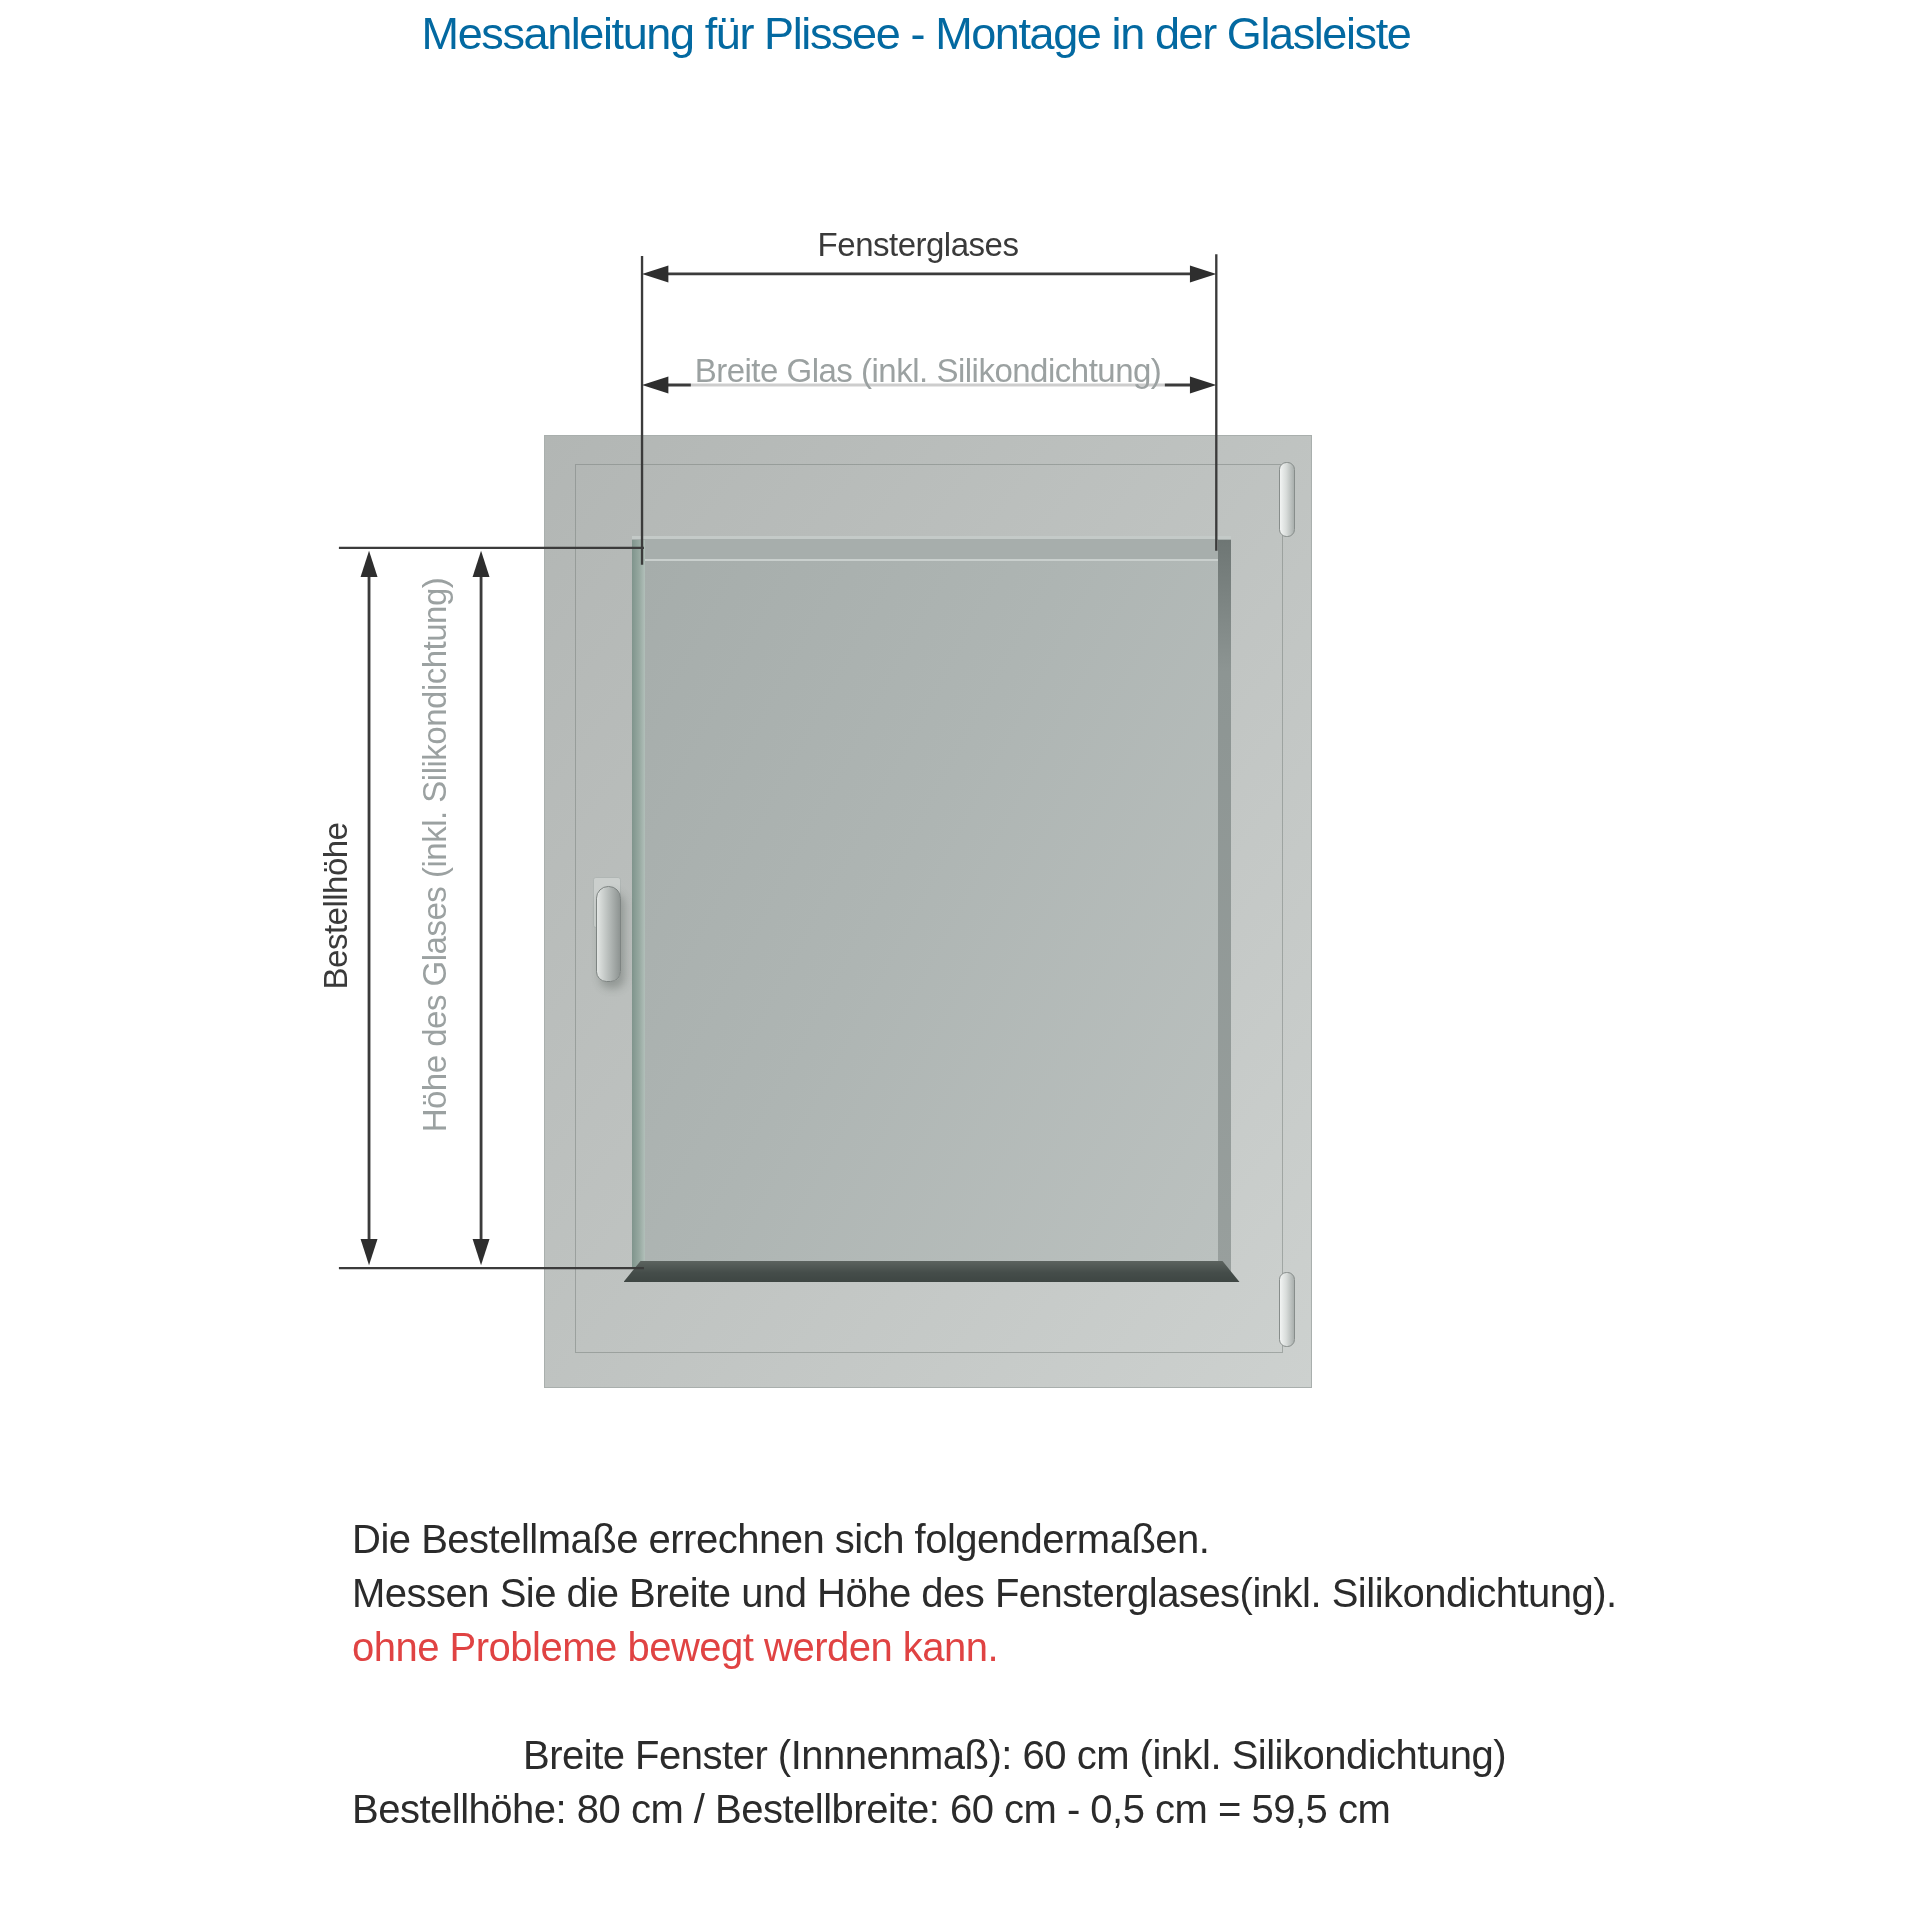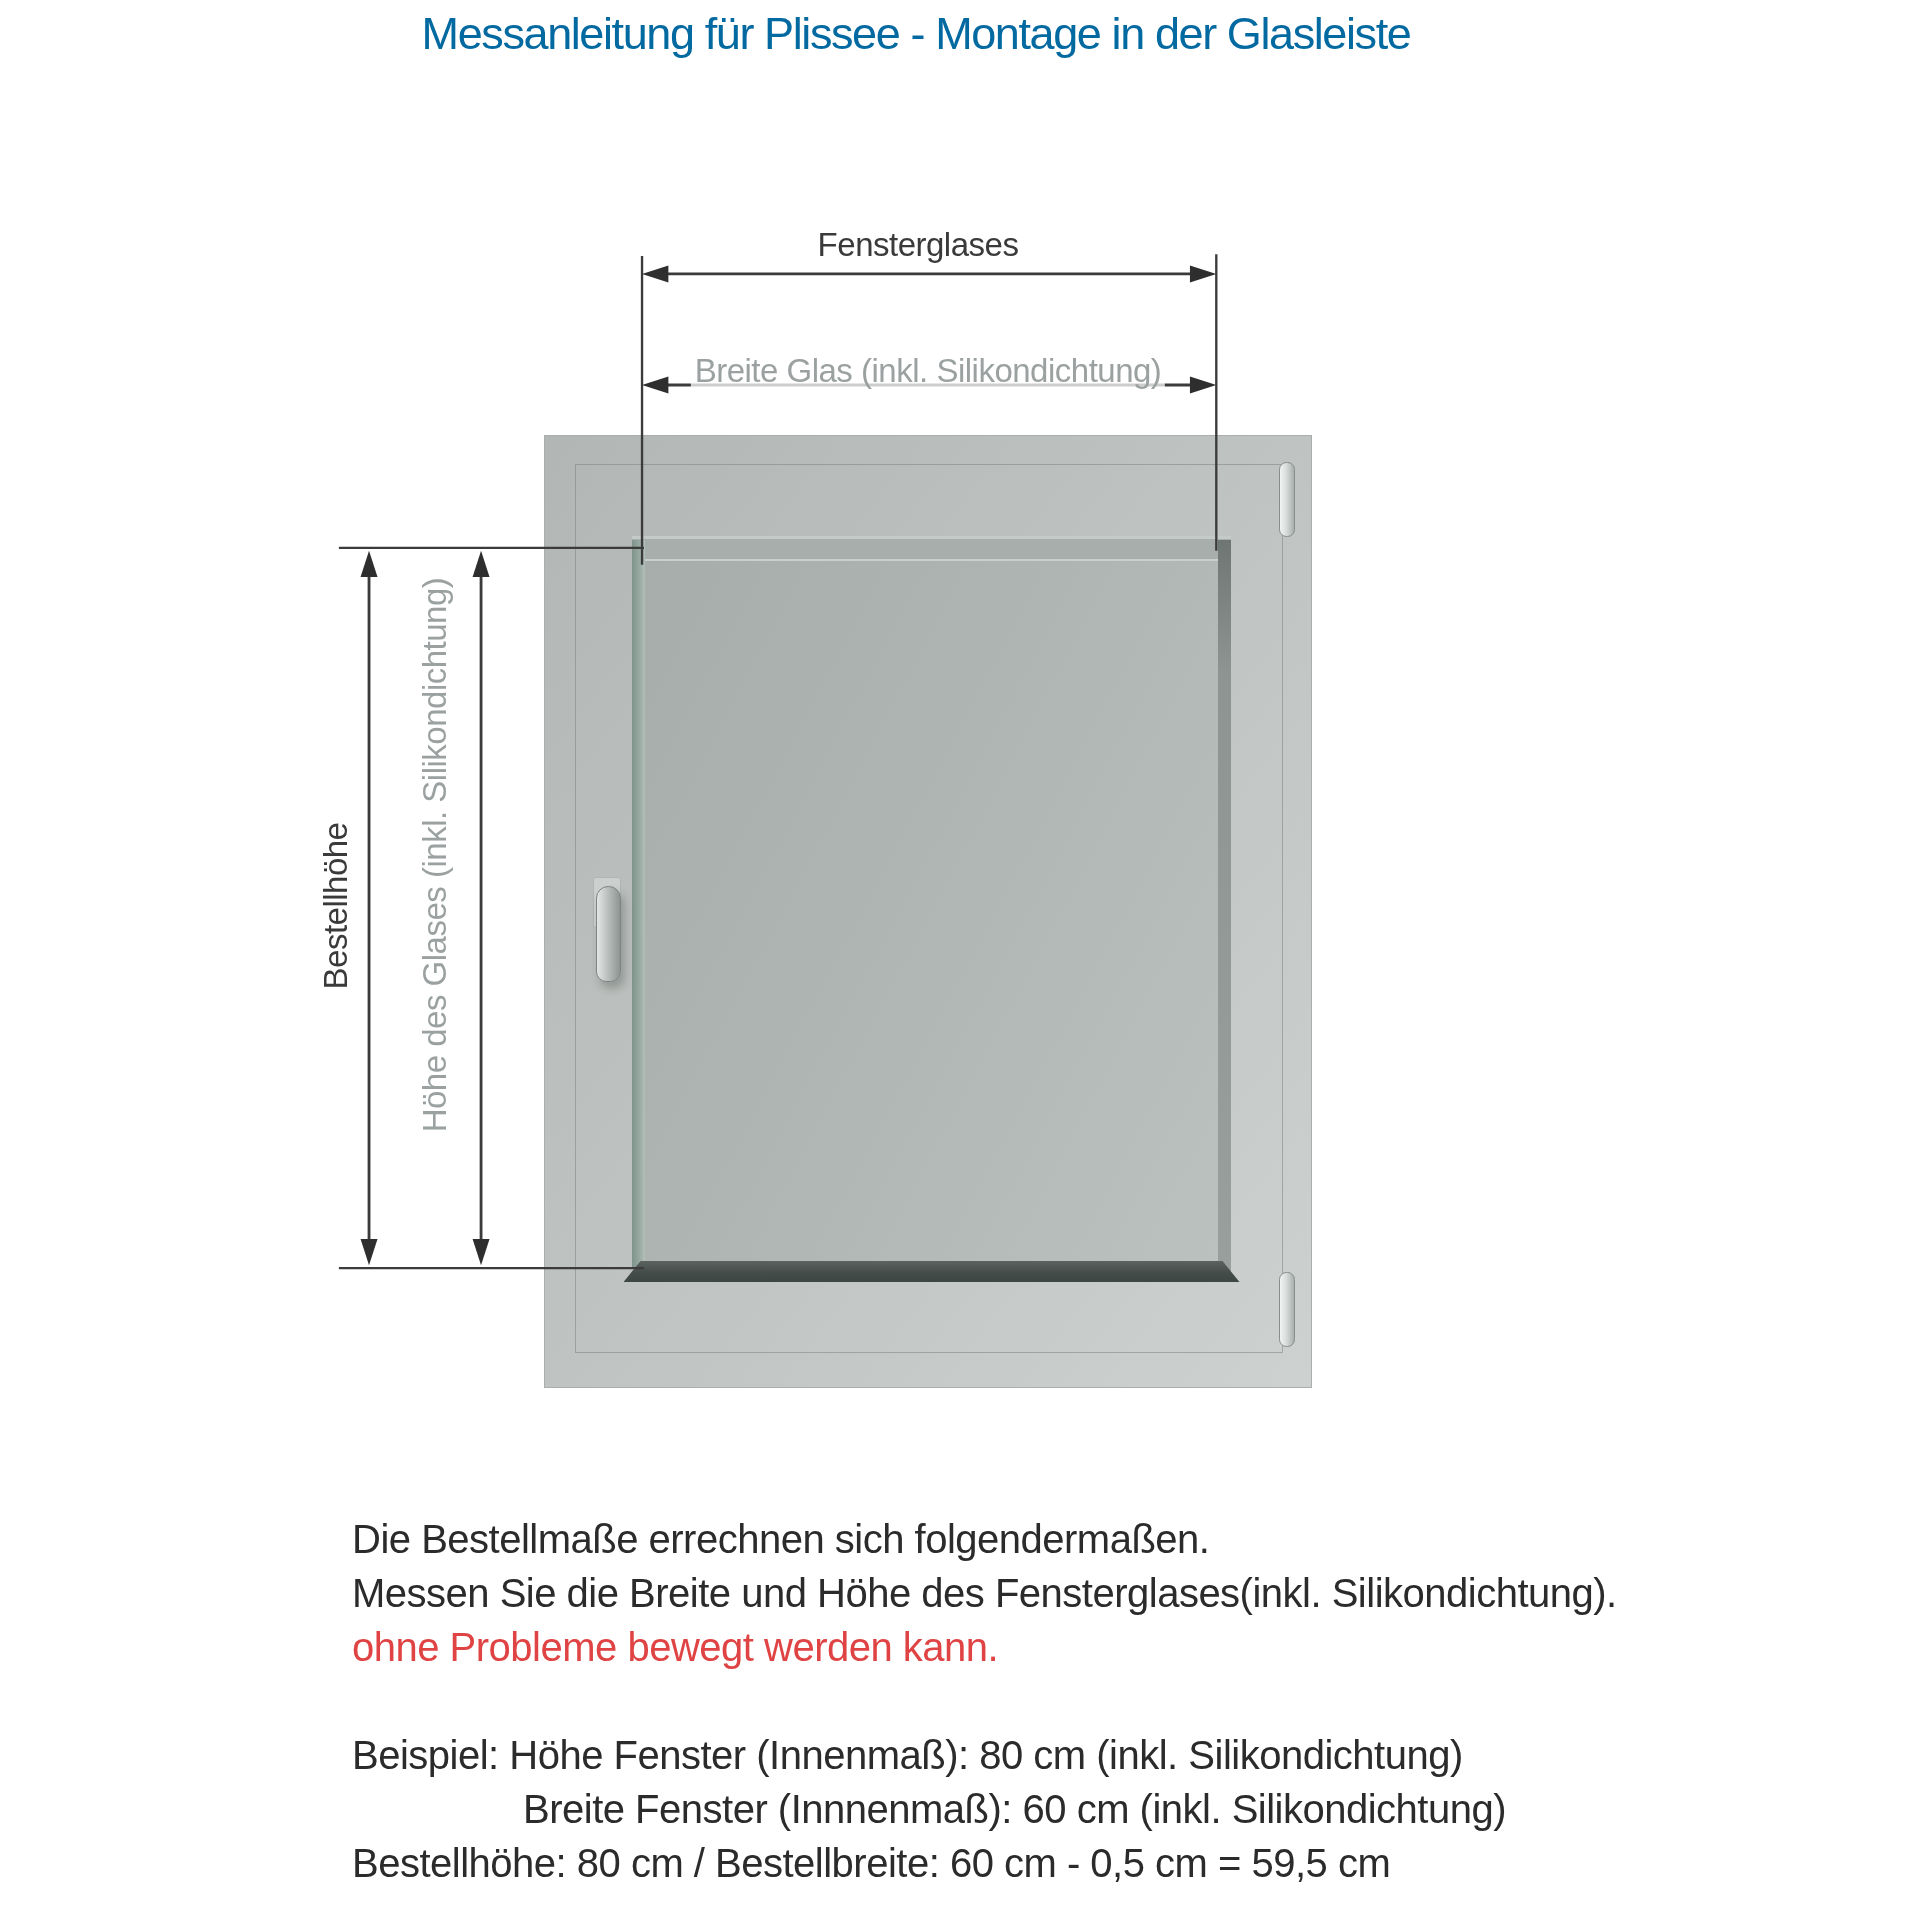--- a/index.html
+++ b/index.html
@@ -151,17 +151,16 @@
 
 <div class="dim-label dim-black v-label" style="left:336px;top:906px;">Bestellhöhe</div>
 
 <div class="dim-label dim-gray v-label" style="left:435px;top:855px;">Höhe des Glases (inkl. Silikondichtung)</div>
 
 <div class="instructions">
   <div class="line">Die Bestellmaße errechnen sich folgendermaßen.</div>
   <div class="line">Messen Sie die Breite und Höhe des Fensterglases(inkl. Silikondichtung).</div>
   <div class="line warn">ohne Probleme bewegt werden kann.</div>
   <div class="spacer"></div>
-  <div class="line">Beispiel: Höhe Fenster (Innenmaß): 80 cm (inkl. Silikondichtung)</div>
   <div class="line indent">Breite Fenster (Innnenmaß): 60 cm  (inkl. Silikondichtung)</div>
   <div class="line">Bestellhöhe: 80 cm / Bestellbreite: 60 cm  - 0,5 cm = 59,5 cm</div>
 </div>
 
 
 </body></html>

